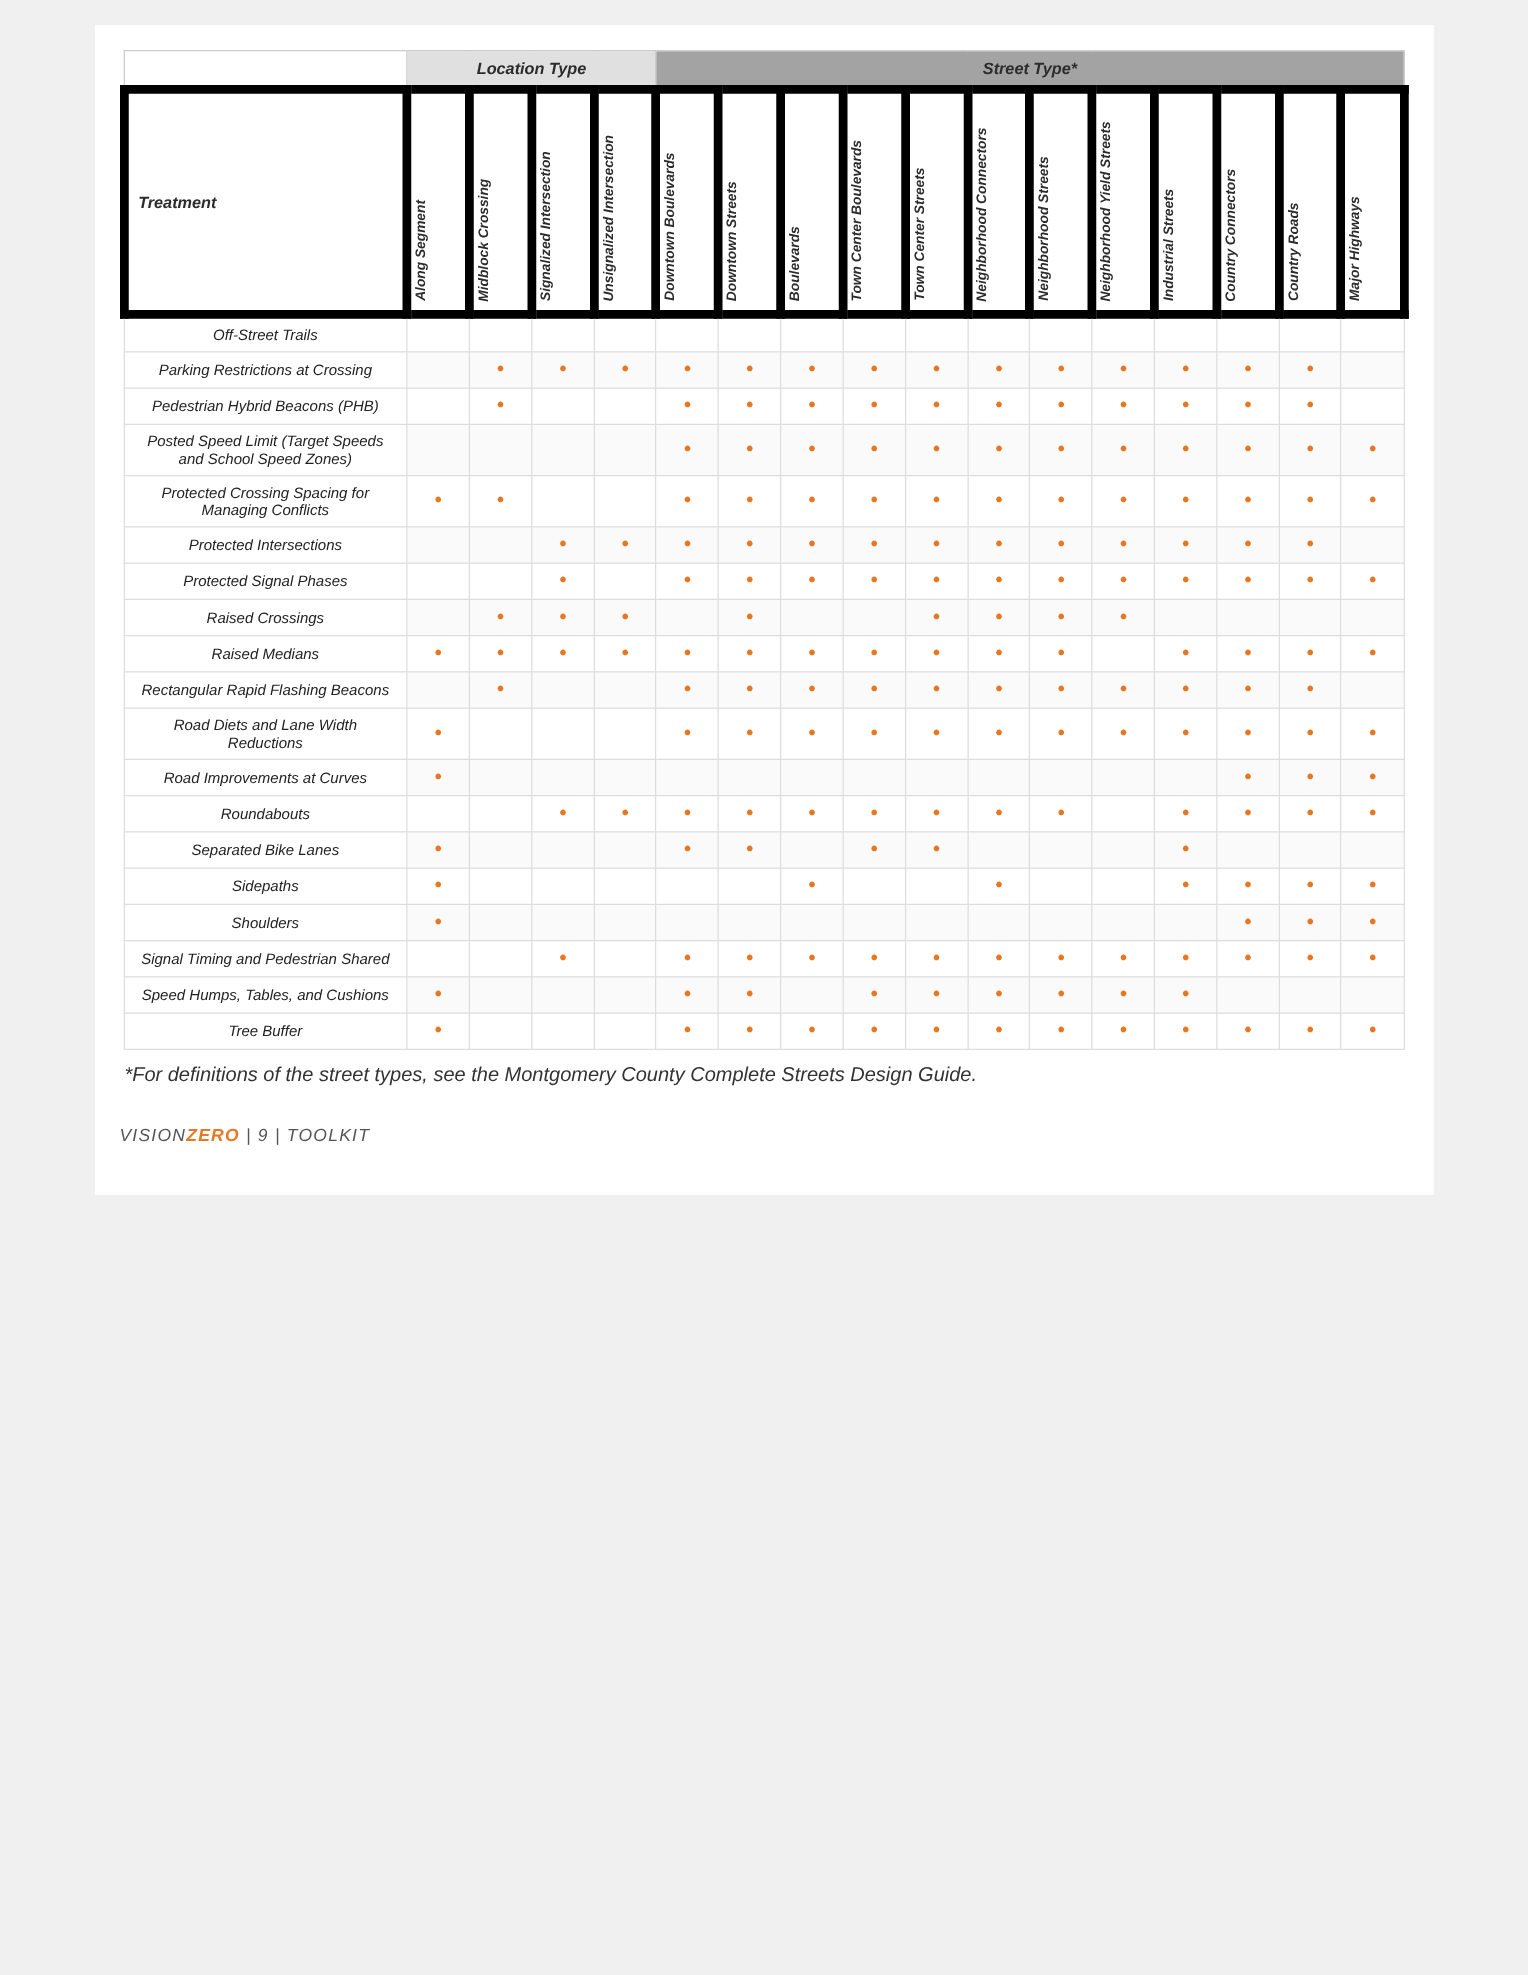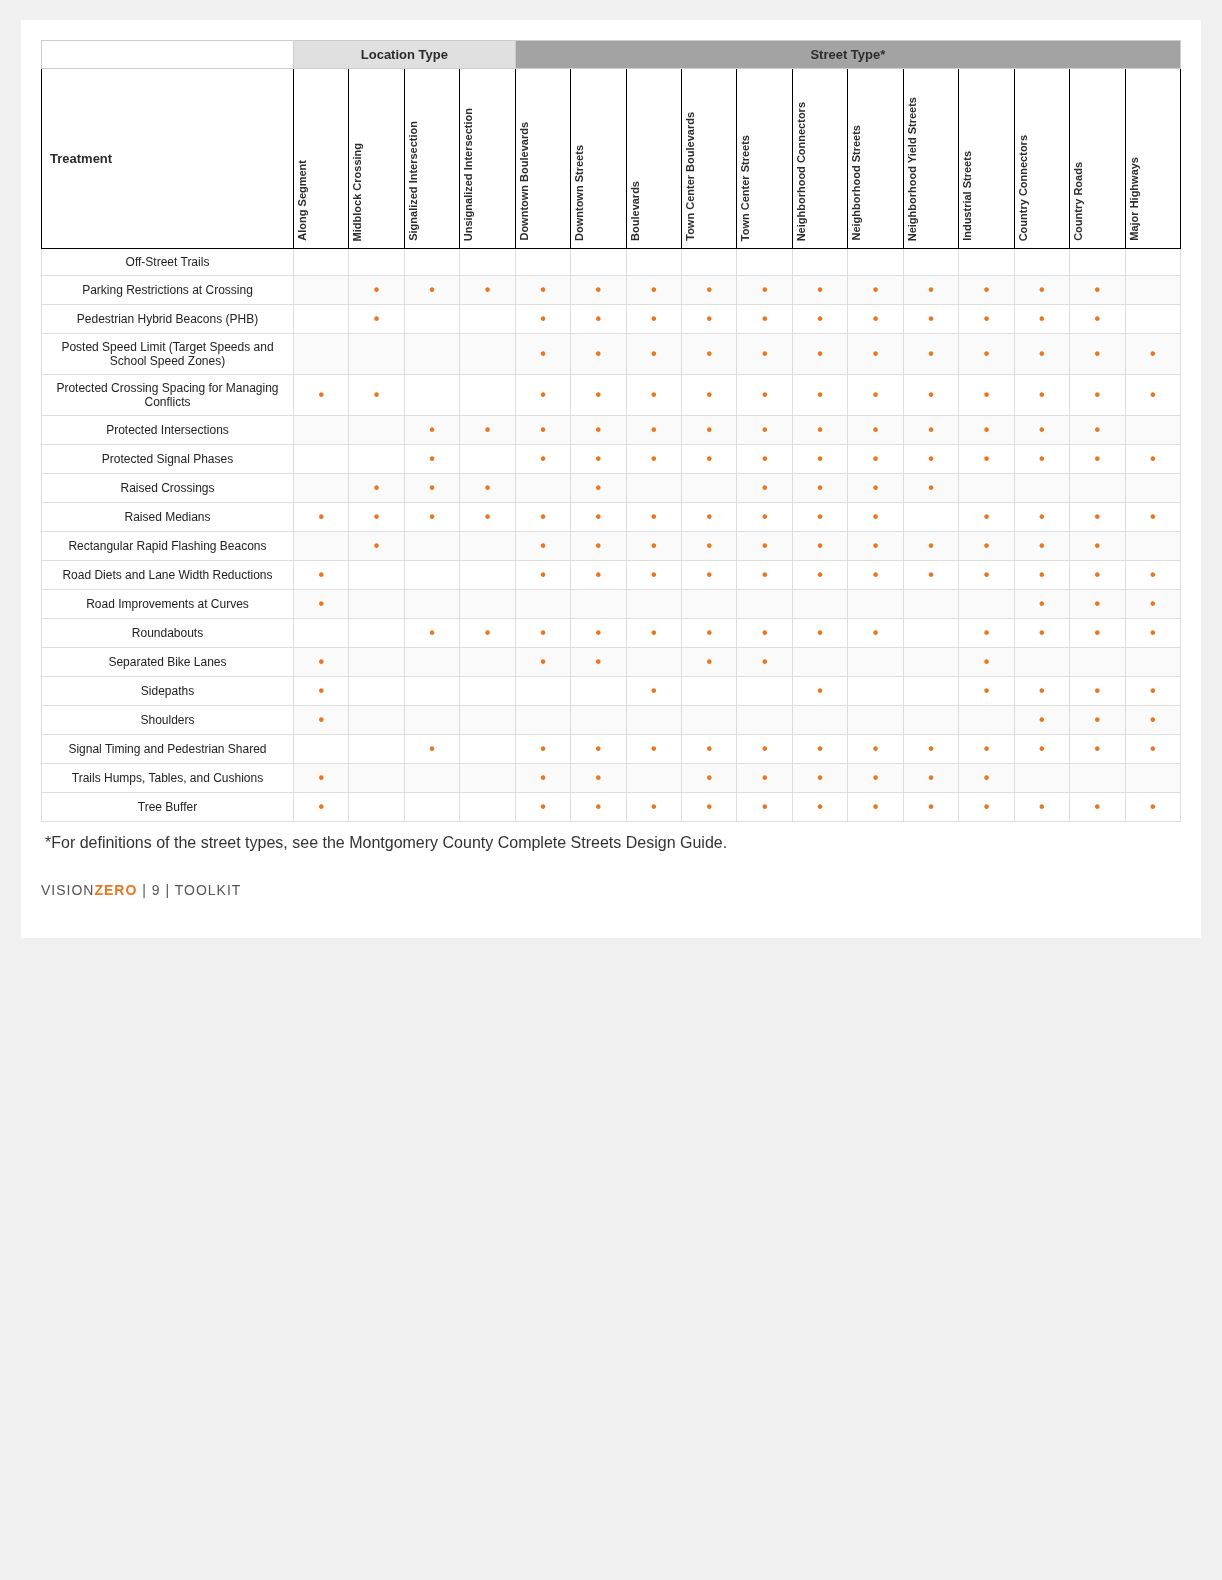--- a/index.html
+++ b/index.html
@@ -7,22 +7,23 @@
       background: #f0f0f0;
       font-family: Arial, sans-serif;
       display: flex;
       flex-direction: column;
       align-items: center;
       padding: 20px;
       min-height: 1580px;
     }
     .page-container {
       background: white;
-      width: 1180px;
+      width: 1071px;
       padding: 20px 20px 40px 20px;
+      font-style: italic;
     }
     .table-wrapper {
       width: 100%;
       overflow: visible;
     }
     table {
       width: 100%;
       border-collapse: collapse;
       font-size: 12px;
     }
@@ -41,21 +42,21 @@
     .header-top th.street-type {
       color: #2c2c2c;
     }
     .header-top th.empty-corner {
       background: white;
       border: 1px solid #ccc;
     }
     
     .col-headers th {
       background: white;
-      border: 1px solid #000000;
+      border: 7px solid #000000;
       vertical-align: bottom;
       padding: 4px 2px;
       height: 180px;
       text-align: left;
     }
     .col-headers th.treatment-header {
       background: white;
       vertical-align: middle;
       text-align: left;
       padding: 8px;
@@ -508,21 +509,21 @@
             <td><span class="dot">•</span></td>
             <td><span class="dot">•</span></td>
             <td><span class="dot">•</span></td>
             <td><span class="dot">•</span></td>
             <td><span class="dot">•</span></td>
             <td><span class="dot">•</span></td>
             <td><span class="dot">•</span></td>
             <td><span class="dot">•</span></td>
           </tr>
           <tr>
-            <td class="row-label">Trails Humps, Tables, and Cushions</td>
+            <td class="row-label">Speed Humps, Tables, and Cushions</td>
             <td><span class="dot">•</span></td>
             <td></td>
             <td></td>
             <td></td>
             <td><span class="dot">•</span></td>
             <td><span class="dot">•</span></td>
             <td></td>
             <td><span class="dot">•</span></td>
             <td><span class="dot">•</span></td>
             <td><span class="dot">•</span></td>

